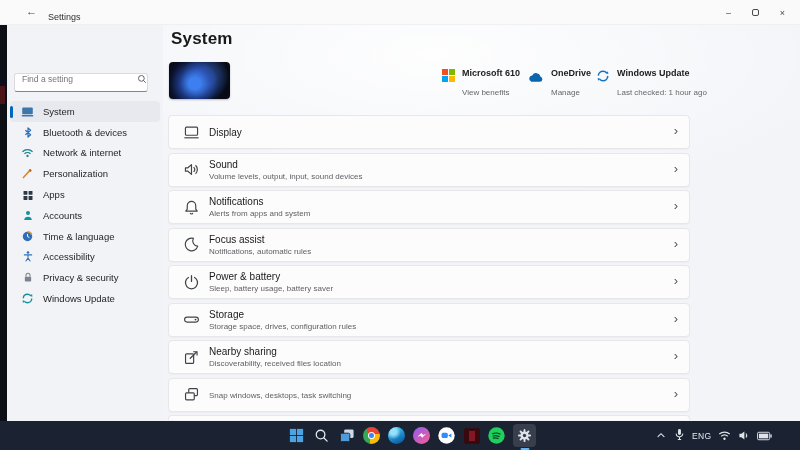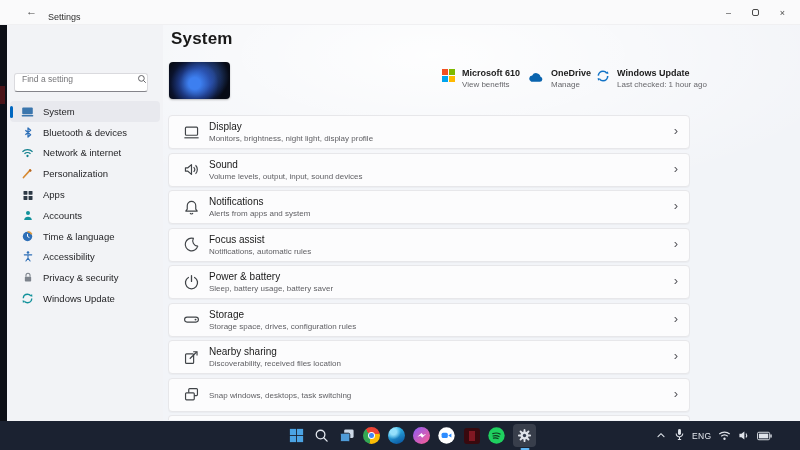--- a/index.html
+++ b/index.html
@@ -37,21 +37,21 @@
           background: radial-gradient(ellipse 430px 150px at 270px 30px, rgba(255,255,255,.9), rgba(255,255,255,0)), #f2f4f8; }
   .page-title { position:absolute; left:8px; top:4px; font-size:17px; font-weight:700; color:#191919; letter-spacing:.2px; }
   .thumb { position:absolute; left:6px; top:37px; width:61px; height:37px; border-radius:4px;
            background: radial-gradient(circle at 42% 58%, #3d7ff0 0 14%, rgba(45,90,210,.55) 38%, rgba(20,40,110,.25) 58%, transparent 72%),
                        radial-gradient(circle at 60% 40%, rgba(70,130,240,.5) 0 20%, transparent 55%), #070b16;
            box-shadow:0 1px 2px rgba(0,0,0,.25); }
   .cards { position:absolute; left:0; top:0; width:100%; }
   .card { position:absolute; display:flex; gap:7px; align-items:flex-start; }
   .card .cicon { flex:none; margin-top:1px; }
   .card .ctitle { font-size:9px; font-weight:700; color:#1b1b1b; white-space:nowrap; }
-  .card .csub { font-size:8px; color:#67676b; margin-top:2px; white-space:nowrap; }
+  .card .csub { font-size:8px; color:#67676b; margin-top:10px; white-space:nowrap; }
   .card1 { left:279px; top:43px; } .card2 { left:364px; top:43px; } .card3 { left:433px; top:43px; }
   .ms-logo { display:grid; grid-template-columns:6px 6px; grid-template-rows:6px 6px; gap:1px; }
   .ms-logo span { display:block; }
 
   .rows { position:absolute; left:5px; top:0; }
   .row { position:absolute; left:0; width:522px; height:34px; background:#fcfcfd; border:1px solid #e7e7ea; border-radius:4px; box-shadow:0 1px 1px rgba(0,0,0,.03); display:flex; align-items:center; }
   .row .ricon { width:17px; height:17px; margin-left:14px; flex:none; display:flex; align-items:center; justify-content:center; }
   .row .rtext { margin-left:9px; }
   .row .rtitle { font-size:10px; color:#191919; }
   .row .rsub { font-size:8px; color:#5f5f63; margin-top:2px; }
@@ -260,21 +260,20 @@
 
       <div class="row" style="top:90px">
         <span class="ricon">
             <svg width="17" height="17" viewBox="0 0 16 16">
               <rect x="2.3" y="3" width="11.4" height="7.6" rx="0.9" stroke="#404448" stroke-width="1.1" fill="none"></rect>
               <path d="M1.3 13h13.4" stroke="#404448" stroke-width="1.1"></path>
             </svg>
           </span>
         <div class="rtext">
             <div class="rtitle">Display</div>
-            <div class="rsub">Monitors, brightness, night light, display profile</div>
           </div>
         <span class="chev">›</span>
       </div>
 
       <div class="row" style="top:127.5px">
         <span class="ricon">
             <svg width="17" height="17" viewBox="0 0 16 16">
               <path d="M2.3 6.4h2.3L8 3.4v9.2L4.6 9.6H2.3z" stroke="#404448" stroke-width="1.1" fill="none" stroke-linejoin="round"></path>
               <path d="M10 5.7a3.3 3.3 0 0 1 0 4.6" stroke="#404448" stroke-width="1.1" fill="none"></path>
               <path d="M11.8 4a5.6 5.6 0 0 1 0 8" stroke="#404448" stroke-width="1.1" fill="none"></path>

